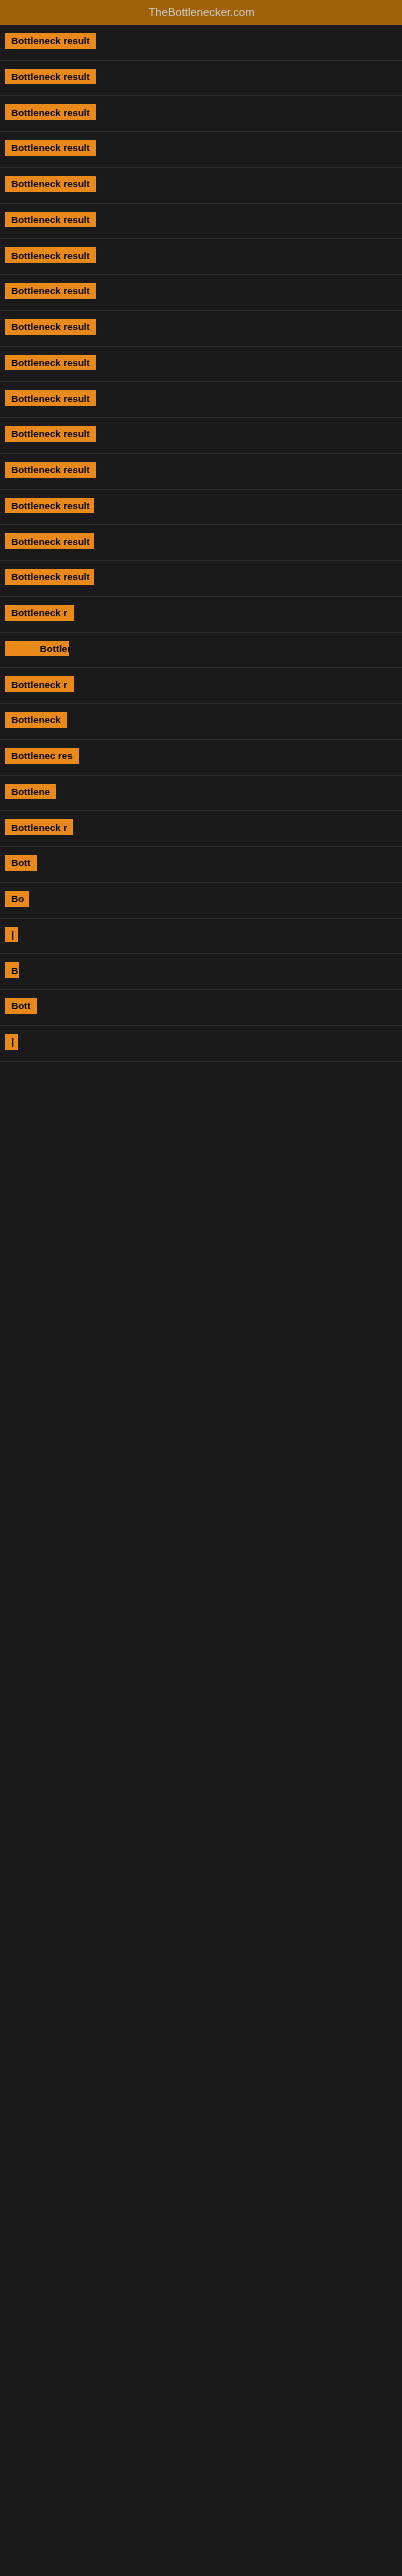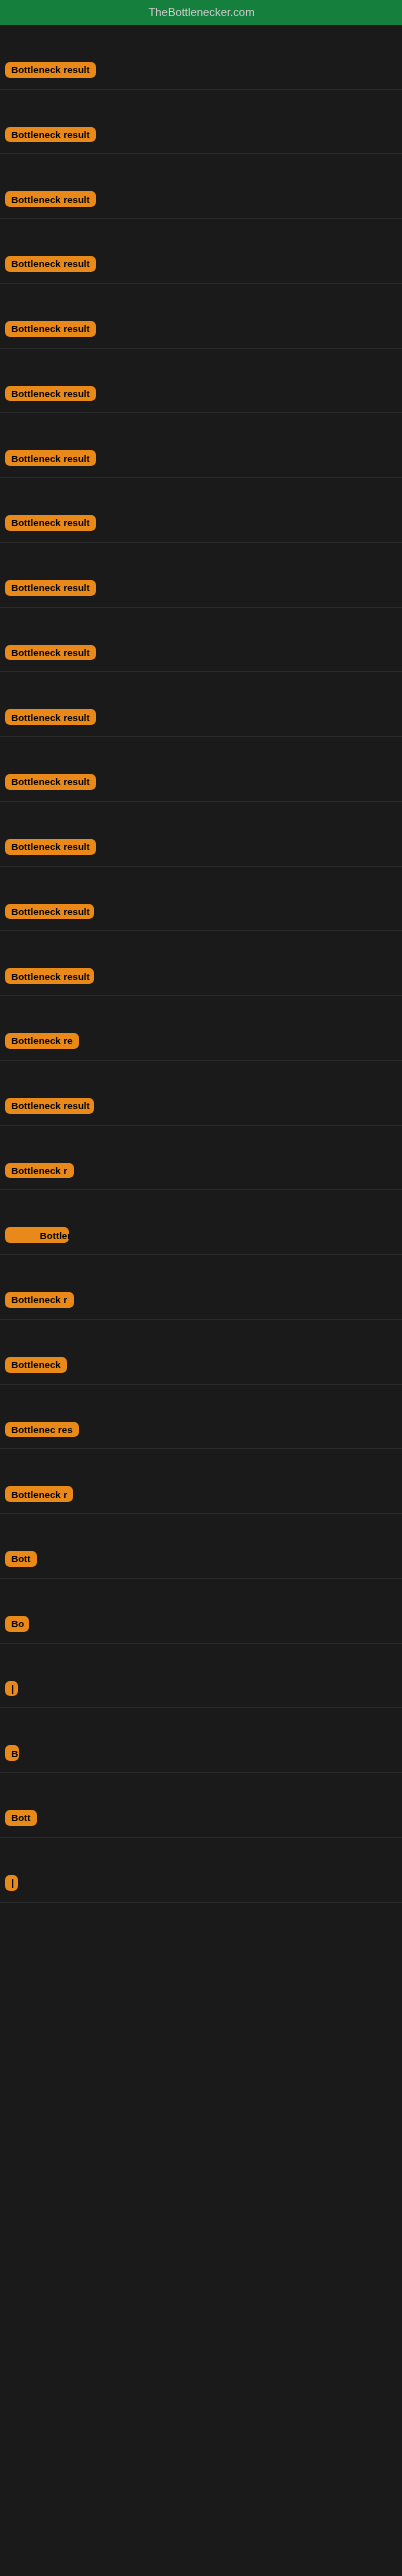--- a/index.html
+++ b/index.html
@@ -14,38 +14,37 @@
       background-color: #1a1a1a;
       font-family: Arial, sans-serif;
       position: relative;
     }
 
     .site-title {
       text-align: center;
       color: #cccccc;
       font-size: 11.3px;
       padding: 6.4px 0;
-      background-color: #15803d;
+      background-color: #a16207;
     }
 
     .bottleneck-item {
       margin: 3.2px 4.8px;
       position: relative;
     }
 
     .bottleneck-badge {
       display: inline-block;
       background-color: #e8891a;
       color: #000000;
       font-size: 9.7px;
       font-weight: bold;
       padding: 2.4px 6.4px;
-      border-radius: 5px;
+      border-radius: 0;
       white-space: nowrap;
-      margin-top: 29px;
     }
 
     .section {
       padding: 4.8px 0;
       border-bottom: 0.8px solid #2a2a2a;
     }
   </style>
 </head>
 <body>
 
@@ -93,39 +92,39 @@
     <div class="section">
       <div class="bottleneck-item"><span class="bottleneck-badge" style="max-width: 97px; overflow: hidden;">Bottleneck result</span></div>
     </div>
     <div class="section">
       <div class="bottleneck-item"><span class="bottleneck-badge" style="max-width: 89px; overflow: hidden;">Bottleneck result</span></div>
     </div>
     <div class="section">
       <div class="bottleneck-item"><span class="bottleneck-badge" style="max-width: 89px; overflow: hidden;">Bottleneck result</span></div>
     </div>
     <div class="section">
-      <div class="bottleneck-item"><span class="bottleneck-badge" style="max-width: 81px; overflow: hidden;">Bottleneck re</span></div>
-    </div>
-    <div class="section">
       <div class="bottleneck-item"><span class="bottleneck-badge" style="max-width: 89px; overflow: hidden;">Bottleneck result</span></div>
     </div>
     <div class="section">
       <div class="bottleneck-item"><span class="bottleneck-badge" style="max-width: 72px; overflow: hidden;">Bottleneck r</span></div>
     </div>
     <div class="section">
       <div class="bottleneck-item"><span class="bottleneck-badge" style="max-width: 64px; overflow: hidden; padding-left: 35px;">Bottlenec</span></div>
     </div>
     <div class="section">
       <div class="bottleneck-item"><span class="bottleneck-badge" style="max-width: 72px; overflow: hidden;">Bottleneck r</span></div>
     </div>
     <div class="section">
       <div class="bottleneck-item"><span class="bottleneck-badge" style="max-width: 64px; overflow: hidden;">Bottleneck</span></div>
     </div>
     <div class="section">
       <div class="bottleneck-item"><span class="bottleneck-badge" style="max-width: 81px; overflow: hidden;">Bottlenec res</span></div>
+    </div>
+    <div class="section">
+      <div class="bottleneck-item"><span class="bottleneck-badge" style="max-width: 56px; overflow: hidden;">Bottlene</span></div>
     </div>
     <div class="section">
       <div class="bottleneck-item"><span class="bottleneck-badge" style="max-width: 68px; overflow: hidden;">Bottleneck r</span></div>
     </div>
     <div class="section">
       <div class="bottleneck-item"><span class="bottleneck-badge" style="max-width: 36px; overflow: hidden;">Bott</span></div>
     </div>
     <div class="section">
       <div class="bottleneck-item"><span class="bottleneck-badge" style="max-width: 24px; overflow: hidden; text-align: right;">Bo</span></div>
     </div>

